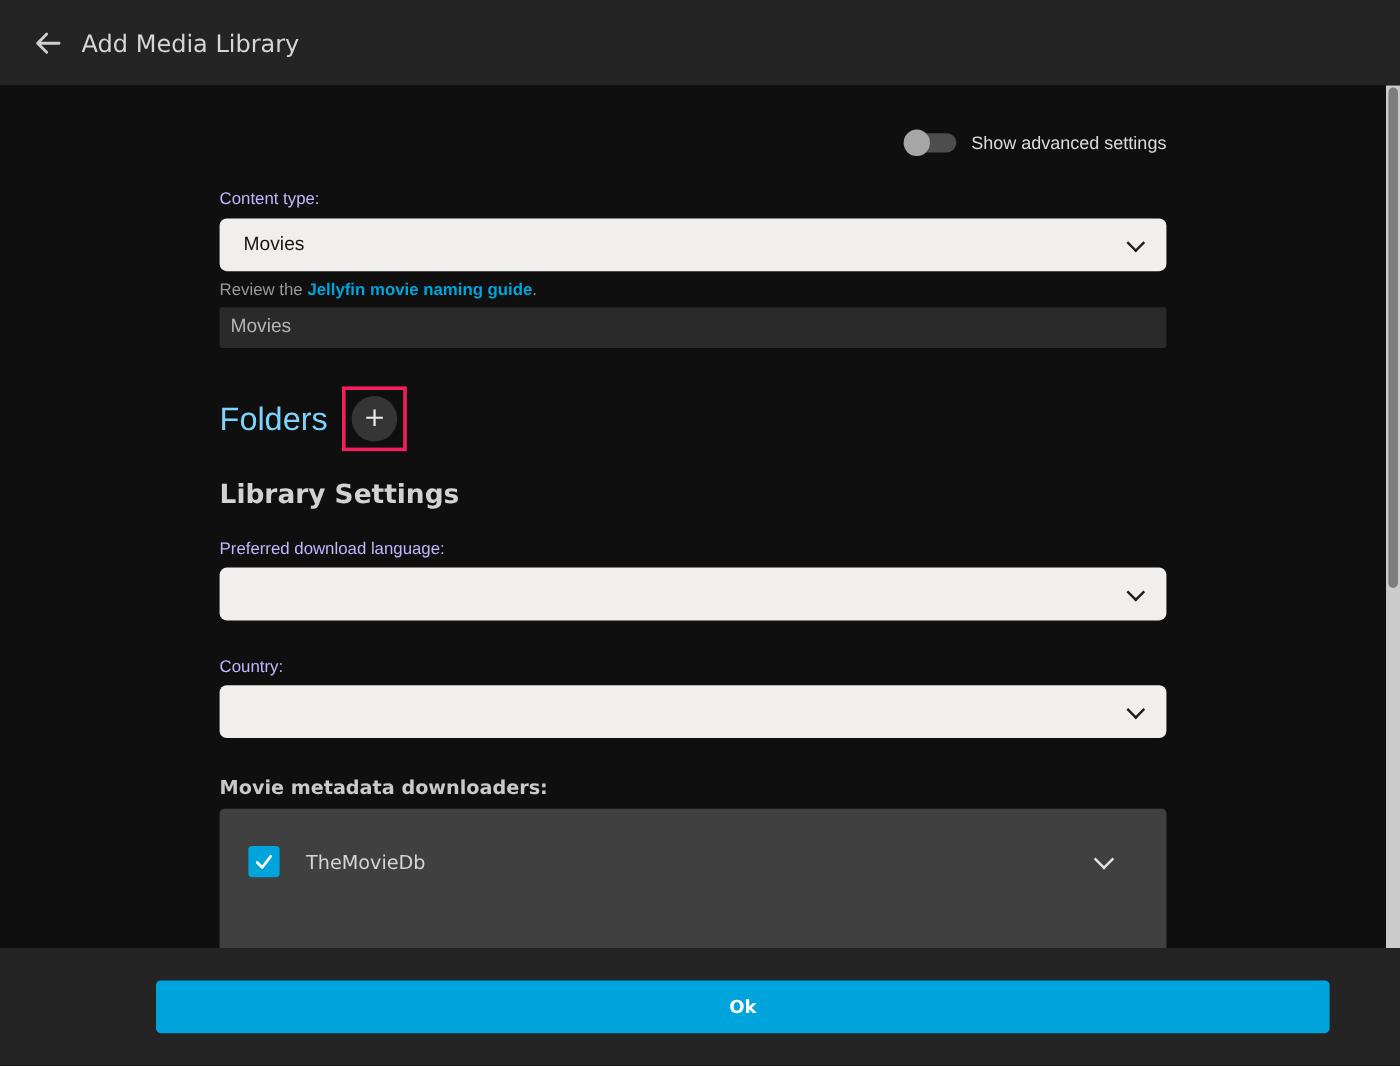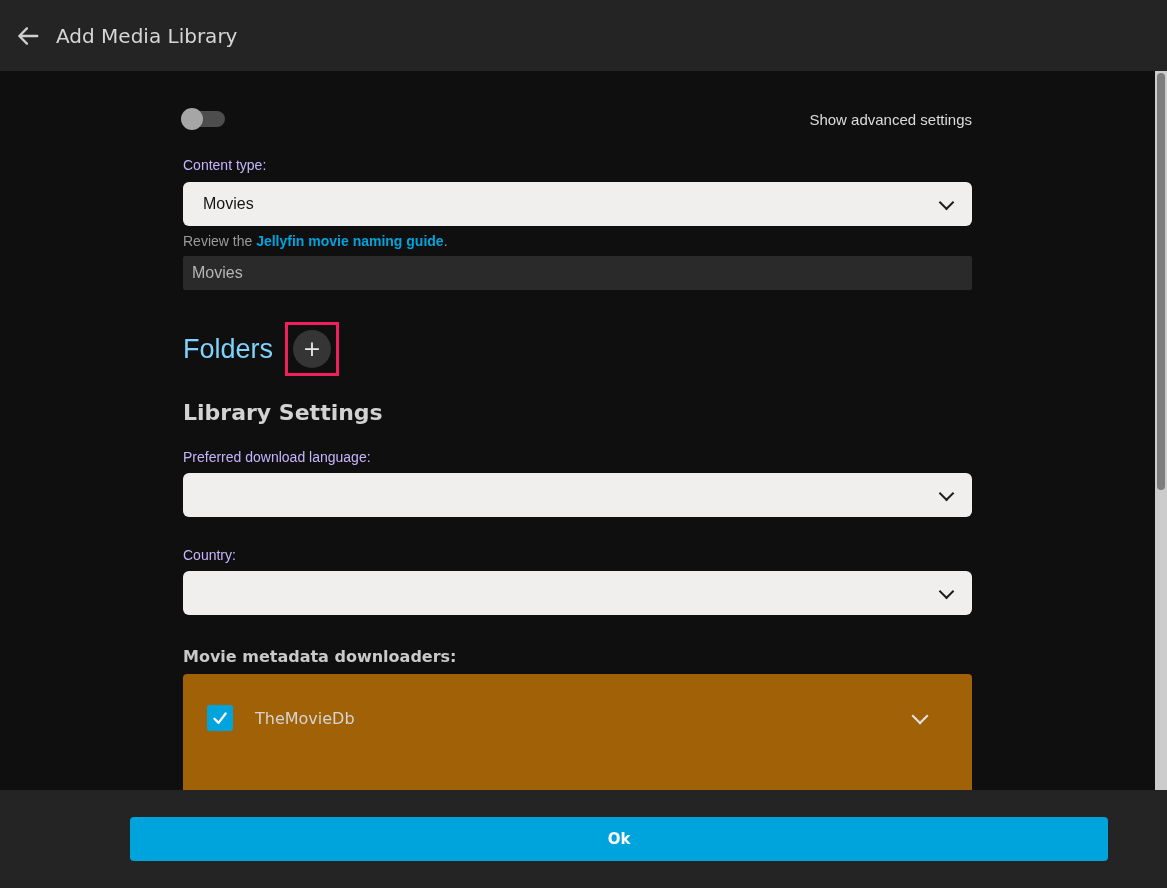--- a/index.html
+++ b/index.html
@@ -3,21 +3,21 @@
 <meta charset="utf-8">
 <style>
   html,body{margin:0;padding:0;}
   body{
     width:1167px;height:888px;position:relative;overflow:hidden;
     background:#0f0f0f;font-family:"Liberation Sans",sans-serif;
   }
   
   .header{
     position:absolute;top:0;left:0;right:0;height:71px;background:#242424;
-    display:flex;align-items:center;padding-left:12px;box-sizing:border-box;z-index:30;
+    display:flex;align-items:center;padding-left:24px;box-sizing:border-box;z-index:30;
   }
   .back-btn{
     width:32px;height:32px;border:none;background:transparent;cursor:pointer;
     display:flex;align-items:center;justify-content:center;padding:0;margin-right:12px;
   }
   .page-title{
     font-family:"DejaVu Sans",sans-serif;font-size:20px;color:#d6d6d6;font-weight:400;
   }
   
   .content{
@@ -25,21 +25,21 @@
   }
   .scrollbar-track{
     position:absolute;top:0;right:0;width:12px;height:100%;background:#cccccc;z-index:20;
   }
   .scrollbar-thumb{
     position:absolute;top:2px;left:2px;width:8px;height:417px;background:#7d7d7d;border-radius:5px;
   }
   .form-col{margin-left:183px;width:789px;}
   
   .toggle-row{
-    display:flex;justify-content:space-between;align-items:center;gap:12px;padding-top:37px;height:22px;
+    display:flex;justify-content:flex-end;align-items:center;gap:12px;padding-top:37px;height:22px;
   }
   .toggle{
     position:relative;width:42px;height:16px;background:#4d4d4d;border-radius:9px;cursor:pointer;flex:0 0 auto;
   }
   .toggle-knob{
     position:absolute;left:-2px;top:-3px;width:22px;height:22px;border-radius:50%;background:#a6a6a6;
   }
   .toggle-label{font-size:15px;color:#dcdcdc;}
   
   .field-label{font-size:14px;color:#c4b5fd;display:block;}
@@ -76,21 +76,21 @@
     font-family:"DejaVu Sans",sans-serif;font-size:22px;font-weight:700;color:#d2d2d2;margin:24px 0 0 0;
   }
   .lbl-language{margin-top:24px;}
   .lbl-country{margin-top:30px;}
   .select-empty{margin-top:8px;}
   .lbl-metadata{
     margin-top:32px;font-family:"DejaVu Sans",sans-serif;font-size:16px;color:#c9c9c9;display:block;font-weight:bold;
   }
   
   .dl-card{
-    margin-top:8px;height:120px;background:#a16207;border-radius:4px 4px 0 0;box-sizing:border-box;
+    margin-top:8px;height:120px;background:#404040;border-radius:4px 4px 0 0;box-sizing:border-box;
     padding:31px 22px 0 24px;display:flex;align-items:flex-start;
   }
   .dl-row{display:flex;align-items:center;width:100%;}
   .checkbox{
     width:26px;height:26px;border-radius:3px;background:#00a4dc;display:flex;align-items:center;justify-content:center;
     cursor:pointer;flex:0 0 auto;
   }
   .dl-name{
     margin-left:22px;font-family:"DejaVu Sans",sans-serif;font-size:16px;color:#d4d4d4;flex:1;
   }

